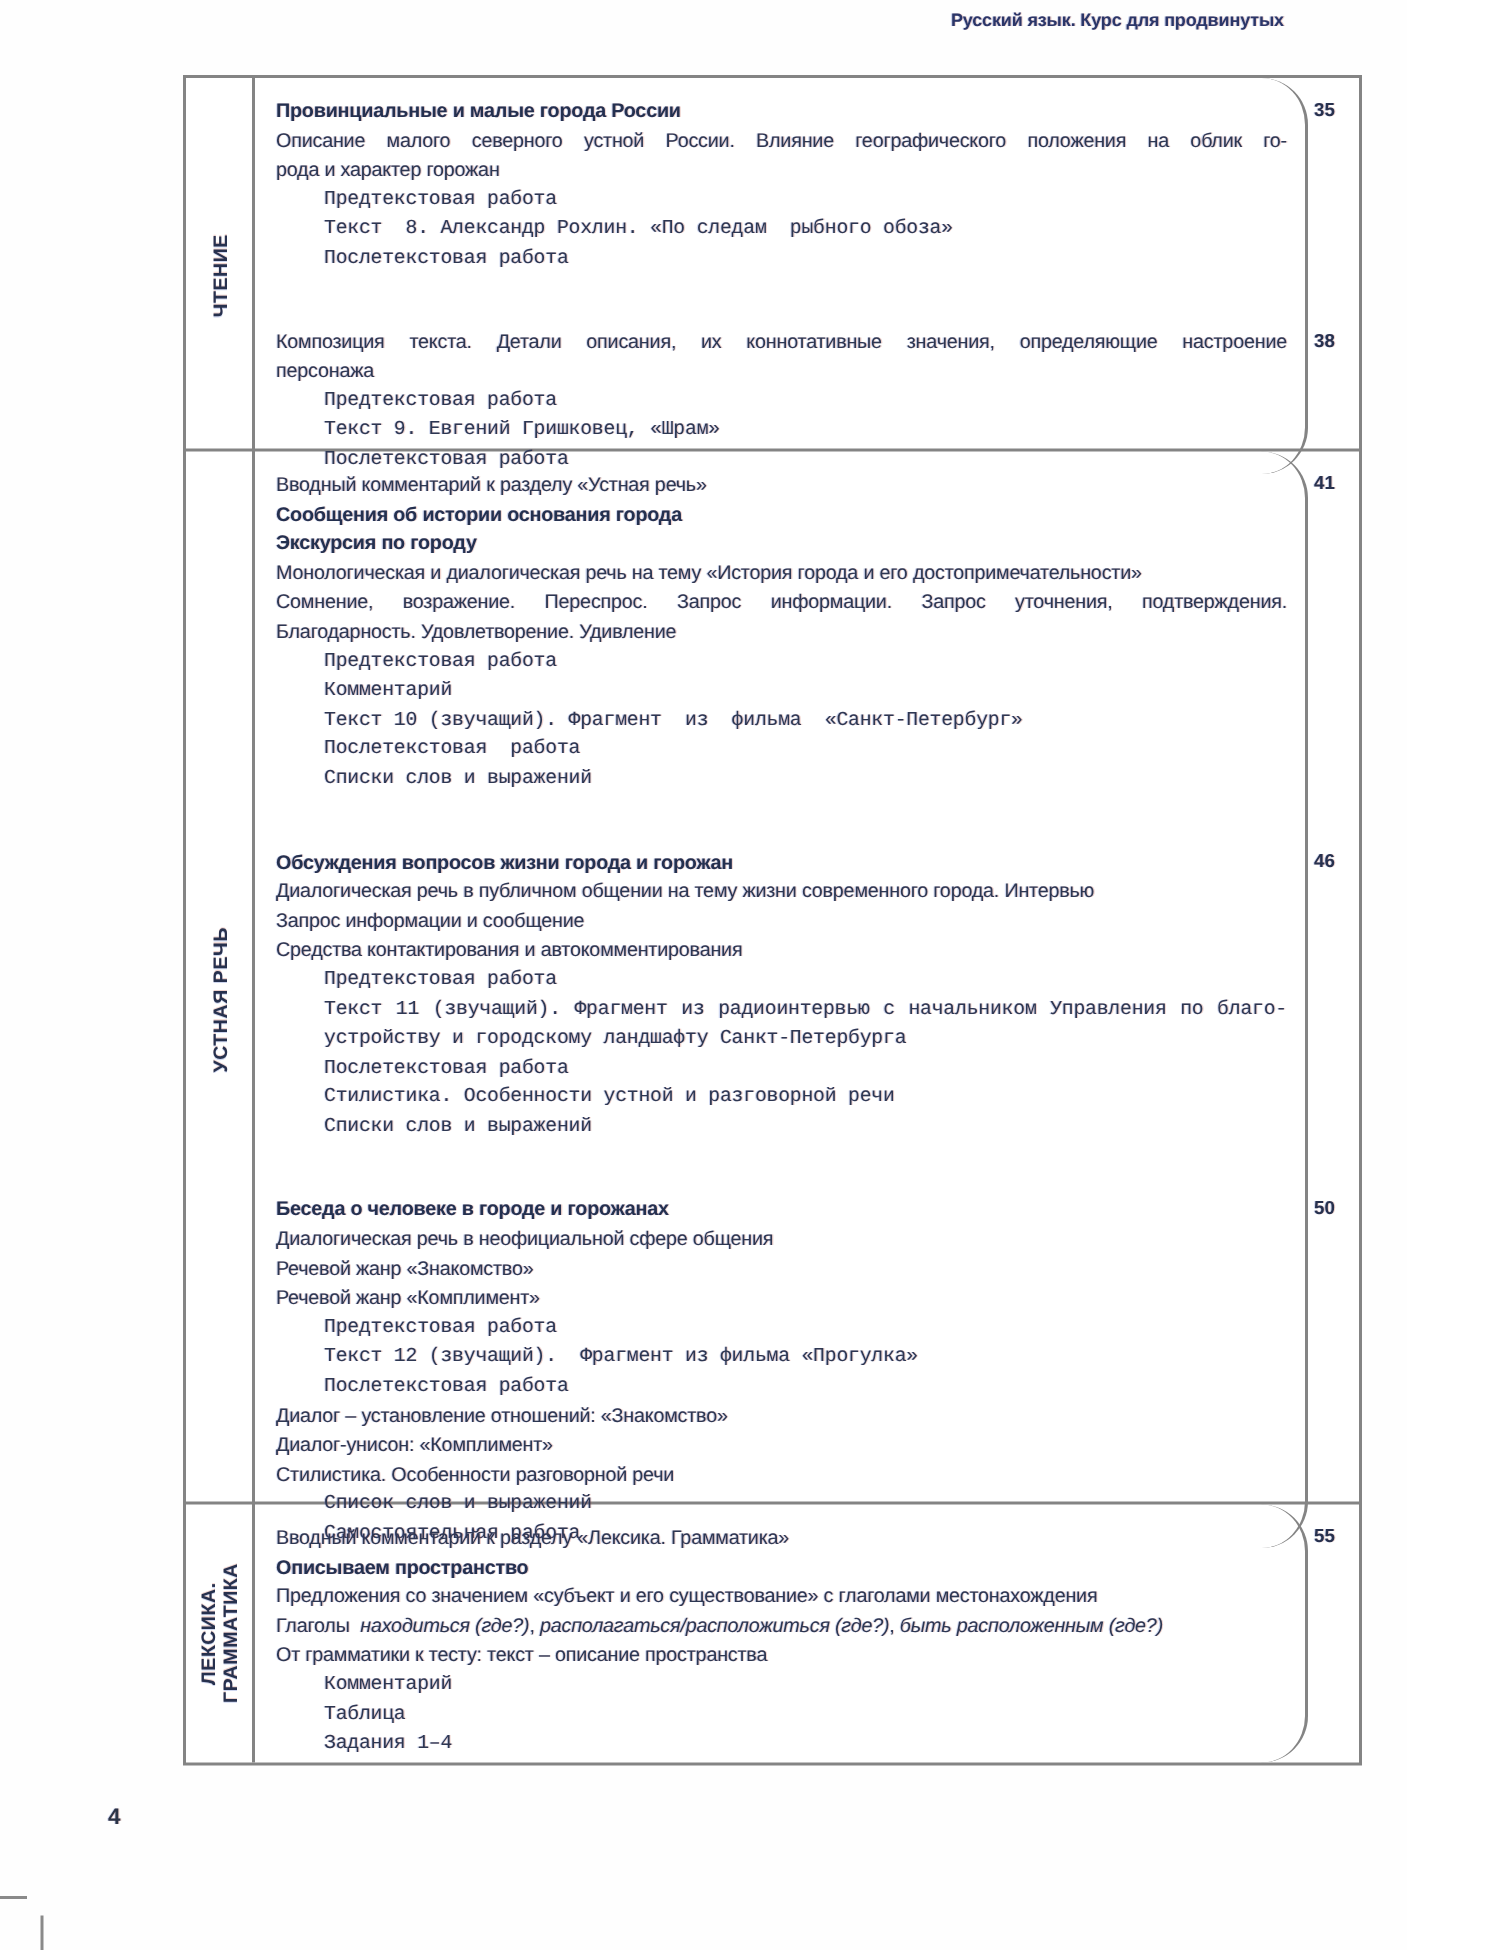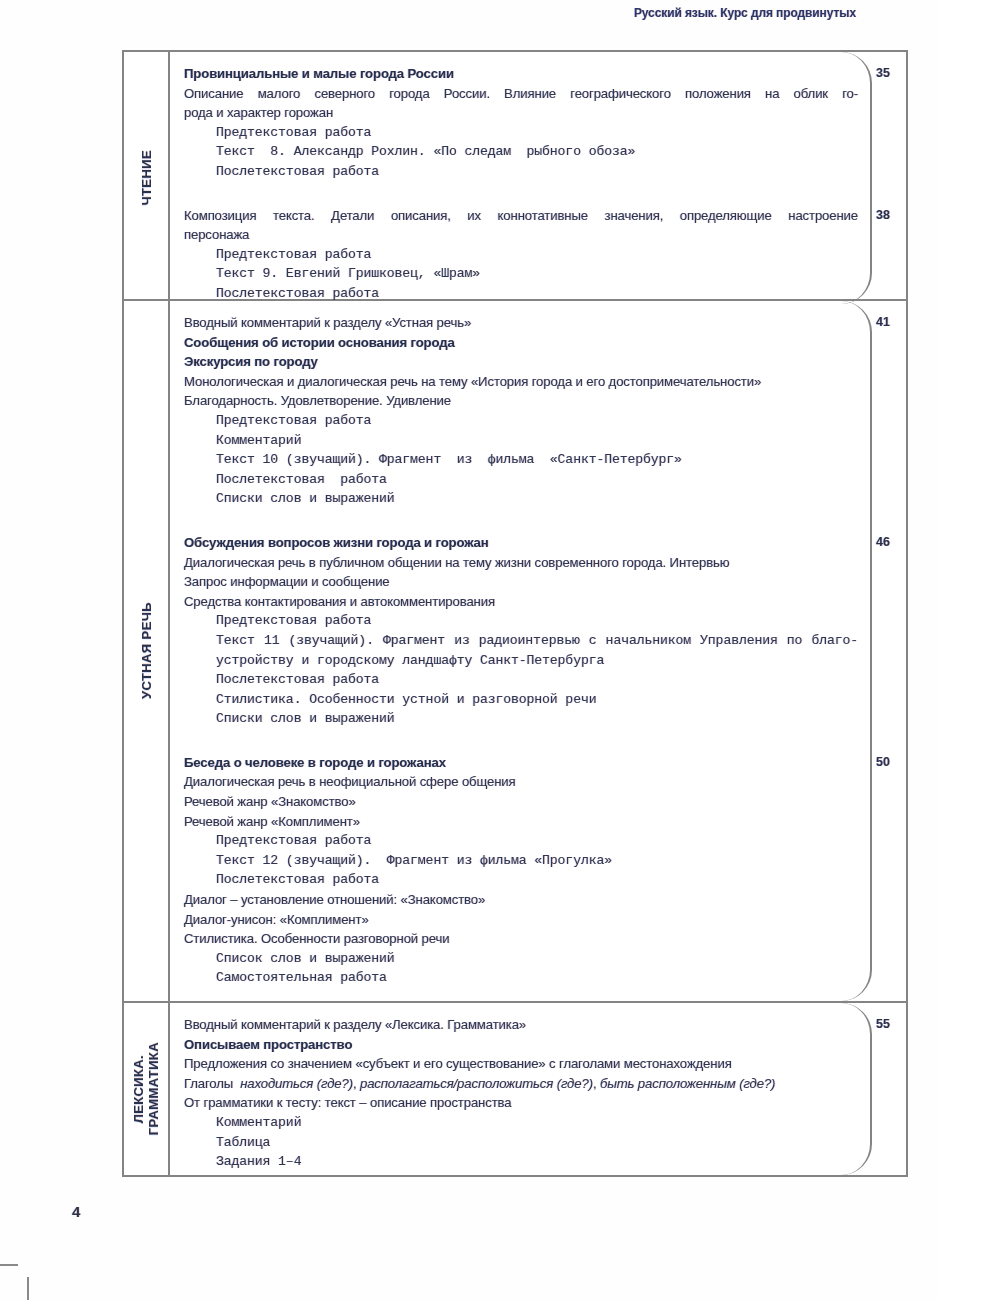--- a/index.html
+++ b/index.html
@@ -30,21 +30,21 @@
   }
   .vlabel {
     writing-mode:vertical-rl; transform:rotate(180deg);
     font-weight:700; font-size:13px; letter-spacing:0.4px; color:#27314e;
     text-align:center; line-height:15px; white-space:nowrap;
   }
   .content-cell {
     border-right:2px solid #848484;
     padding:12px 12px 0 14px; overflow:visible;border-radius:31px;
   }
-  .block + .block { margin-top:24px; }
+  .block + .block { margin-top:36px; }
   .line {
     position:relative; font-size:13.2px; line-height:19.6px; letter-spacing:-0.15px;
     white-space:pre-wrap; color:#2d3752;
   }
   .line.bold { font-weight:700; color:#24304f; }
   .line.ind { padding-left:32px;font-family:Liberation Mono, monospace; }
   .line.just { text-align:justify; text-align-last:justify; }
   .it { font-style:italic; }
   .pagenum {
     position:absolute; top:0; left:calc(100% + 18px); width:30px;
@@ -68,21 +68,21 @@
   <div class="running-header fringe">Русский язык. Курс для продвинутых</div>
 
   <div class="toc-table" id="toc">
   <div class="section">
     <div class="label-cell">
       <span class="vlabel fringe">ЧТЕНИЕ</span>
     </div>
     <div class="content-cell">
           <div class="block">
             <div class="line fringe bold">Провинциальные и малые города России<span class="pagenum fringe">35</span></div>
-            <div class="line fringe just">Описание малого северного города России. Влияние географического положения на облик го-</div>
+            <div class="line fringe just">Описание малого северного устной России. Влияние географического положения на облик го-</div>
             <div class="line fringe">рода и характер горожан</div>
             <div class="line fringe ind">Предтекстовая работа</div>
             <div class="line fringe ind">Текст  8. Александр Рохлин. «По следам  рыбного обоза»</div>
             <div class="line fringe ind">Послетекстовая работа</div>
           </div>
           <div class="block">
             <div class="line fringe just">Композиция текста. Детали описания, их коннотативные значения, определяющие настроение<span class="pagenum fringe">38</span></div>
             <div class="line fringe">персонажа</div>
             <div class="line fringe ind">Предтекстовая работа</div>
             <div class="line fringe ind">Текст 9. Евгений Гришковец, «Шрам»</div>
@@ -95,20 +95,21 @@
   <div class="section">
     <div class="label-cell">
       <span class="vlabel fringe">УСТНАЯ РЕЧЬ</span>
     </div>
     <div class="content-cell">
           <div class="block">
             <div class="line fringe">Вводный комментарий к разделу «Устная речь»<span class="pagenum fringe">41</span></div>
             <div class="line fringe bold">Сообщения об истории основания города</div>
             <div class="line fringe bold">Экскурсия по городу</div>
             <div class="line fringe">Монологическая и диалогическая речь на тему «История города и его достопримечательности»</div>
+            <div class="line fringe just">Сомнение, возражение. Переспрос. Запрос информации. Запрос уточнения, подтверждения.</div>
             <div class="line fringe">Благодарность. Удовлетворение. Удивление</div>
             <div class="line fringe ind">Предтекстовая работа</div>
             <div class="line fringe ind">Комментарий</div>
             <div class="line fringe ind">Текст 10 (звучащий). Фрагмент  из  фильма  «Санкт-Петербург»</div>
             <div class="line fringe ind">Послетекстовая  работа</div>
             <div class="line fringe ind">Списки слов и выражений</div>
           </div>
           <div class="block">
             <div class="line fringe bold">Обсуждения вопросов жизни города и горожан<span class="pagenum fringe">46</span></div>
             <div class="line fringe">Диалогическая речь в публичном общении на тему жизни современного города. Интервью</div>

